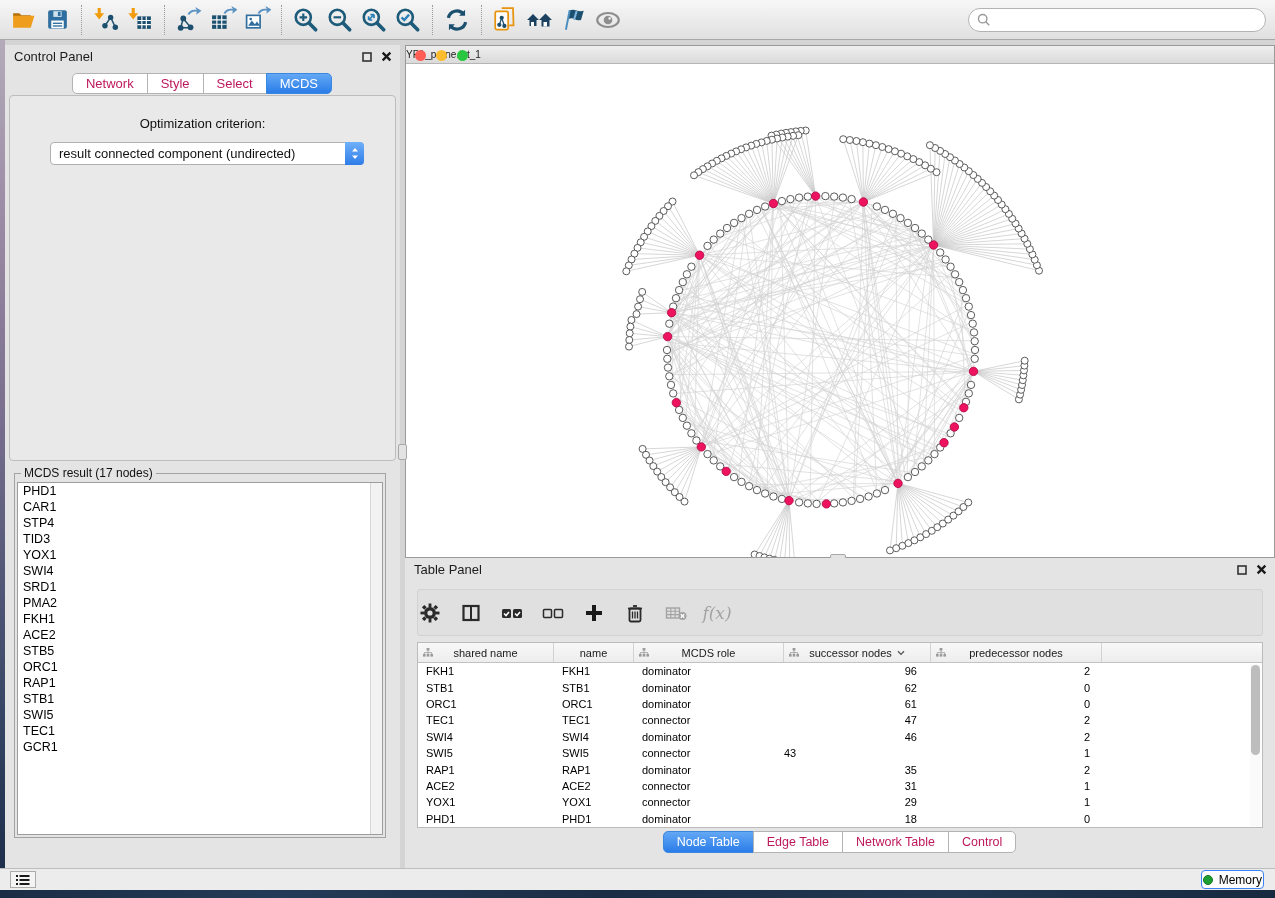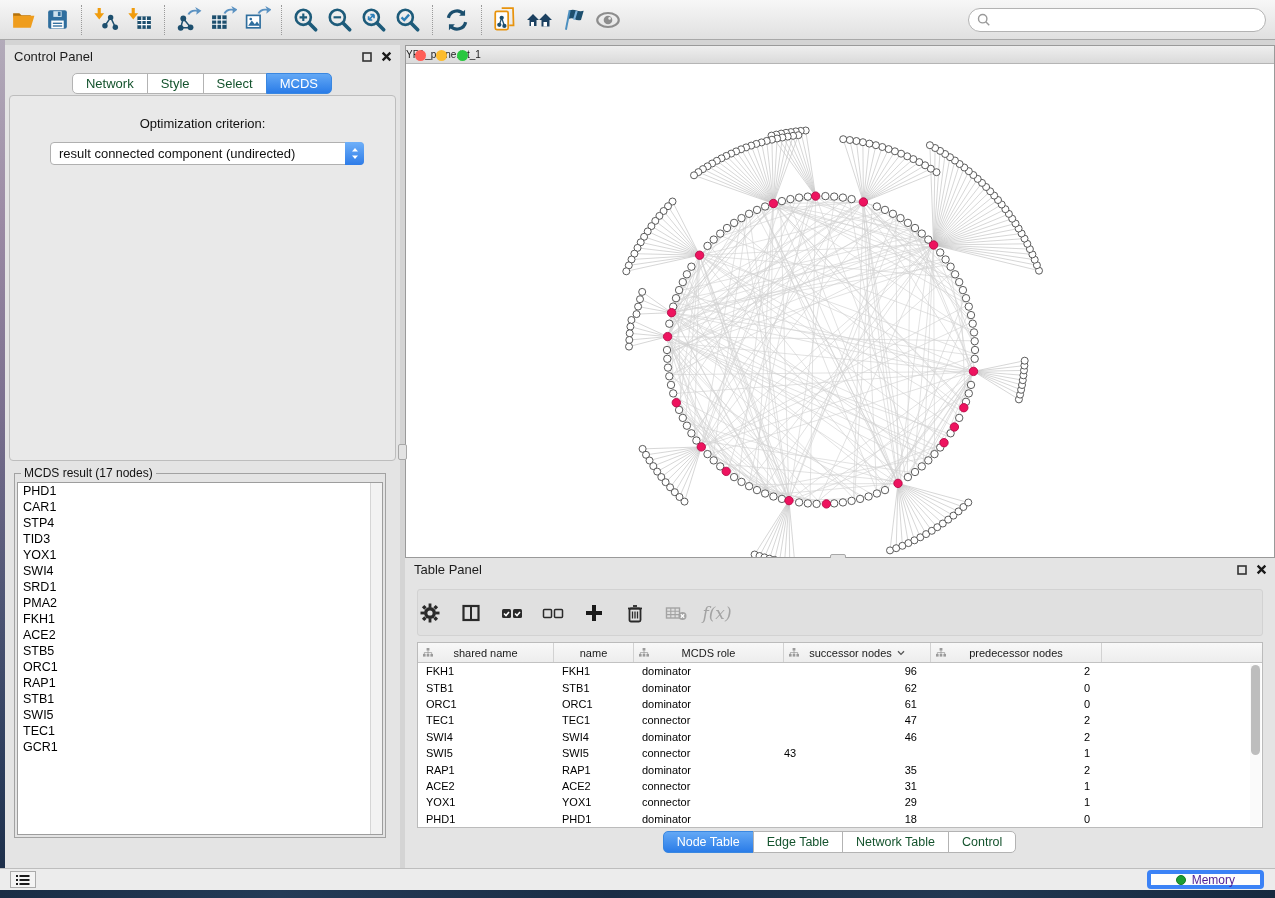--- a/index.html
+++ b/index.html
@@ -22,21 +22,21 @@
     background:linear-gradient(#b3abba,#9b8aa4 22%,#7a6f8e 45%,#4e5574 68%,#2c3d5c 88%,#1d2f4a); }
   .bottom-strip { position:absolute; left:0; top:890px; width:1275px; height:8px;
     background:linear-gradient(90deg,#1a2d45,#243b57 22%,#1a2d45 48%,#223852 75%,#16293f); }
 
   
   .control-panel { position:absolute; left:5px; top:45px; width:395px; height:823px; background:#e4e4e4; }
   .panel-title { position:absolute; left:9px; top:4px; font-size:13px; color:#1c1c1c; }
   .win-icons { position:absolute; right:8px; top:6px; display:flex; gap:9px; align-items:center; }
   .cp-tabs { position:absolute; left:0; top:28px; width:100%; display:flex; justify-content:center; }
   .seg { display:inline-flex; }
-  .seg .tab { border:1px solid #b3b3b3; background:#fff; color:#14532d; font-size:13px;
+  .seg .tab { border:1px solid #b3b3b3; background:#fff; color:#be185d; font-size:13px;
     font-family:"Liberation Sans",sans-serif; padding:2px 13px; margin-left:-1px; height:21px; cursor:default; }
   .seg .tab:first-child { border-radius:5px 0 0 5px; }
   .seg .tab:last-child { border-radius:0 5px 5px 0; }
   .seg .tab.active { background:linear-gradient(#63a8f5,#2a7ce8); border-color:#3a87e0; color:#fff; }
   .cp-body { position:absolute; left:4px; top:50px; width:387px; height:366px;
     background:#e9e9e9; border:1px solid #bdbdbd; border-radius:4px; }
   .crit-label { margin-top:20px; text-align:center; font-size:13px; color:#111; }
   .dropdown { position:absolute; left:40px; top:46px; width:314px; height:23px; background:#fff;
     border:1px solid #b0b0b0; border-radius:4px; display:flex; align-items:center; }
   .dropdown .dd-text { flex:1; font-size:13px; padding-left:8px; color:#111; white-space:nowrap; }
@@ -87,21 +87,21 @@
   .nt-thumb { position:absolute; left:1px; top:1px; width:9px; height:90px; background:#bdbdbd; border-radius:5px; }
   .tp-tabs { position:absolute; left:0; top:273px; width:100%; display:flex; justify-content:center; }
   .tp-tabs .tab { font-size:12.5px; padding:2px 13px; height:22px; }
 
   
   .status-bar { position:absolute; left:0; top:868px; width:1275px; height:22px;
     background:#ececec; border-top:1px solid #bdbdbd; }
   .list-btn { position:absolute; left:10px; top:2px; width:26px; height:17px; background:#f4f4f4;
     border:1px solid #ababab; display:flex; align-items:center; justify-content:center; }
   .memory-btn { position:absolute; right:11px; top:1px; height:19px; background:#fdfdfd;
-    border:4px solid #3b82f6; border-radius:4px; display:flex; align-items:center; gap:6px; padding:0 25px; font-size:12px; color:#4c1d95; }
+    border:1px solid #3b82f6; border-radius:4px; display:flex; align-items:center; gap:6px; padding:0 1px; font-size:12px; color:#000000; }
   .mem-dot { width:10px; height:10px; border-radius:50%; background:#1d9e33; border:1px solid #147a25; }
 </style>
 </head>
 <body>
 
 <div class="toolbar">
   <button class="tb-btn">
       <svg width="27" height="27" viewBox="0 0 26 26">
         <path d="M3 7h6l2 2h9v2H3z" fill="#b5720a"></path>
         <path d="M3 9.5h20.5L20 21H3z" fill="#ef9d1d"></path>

